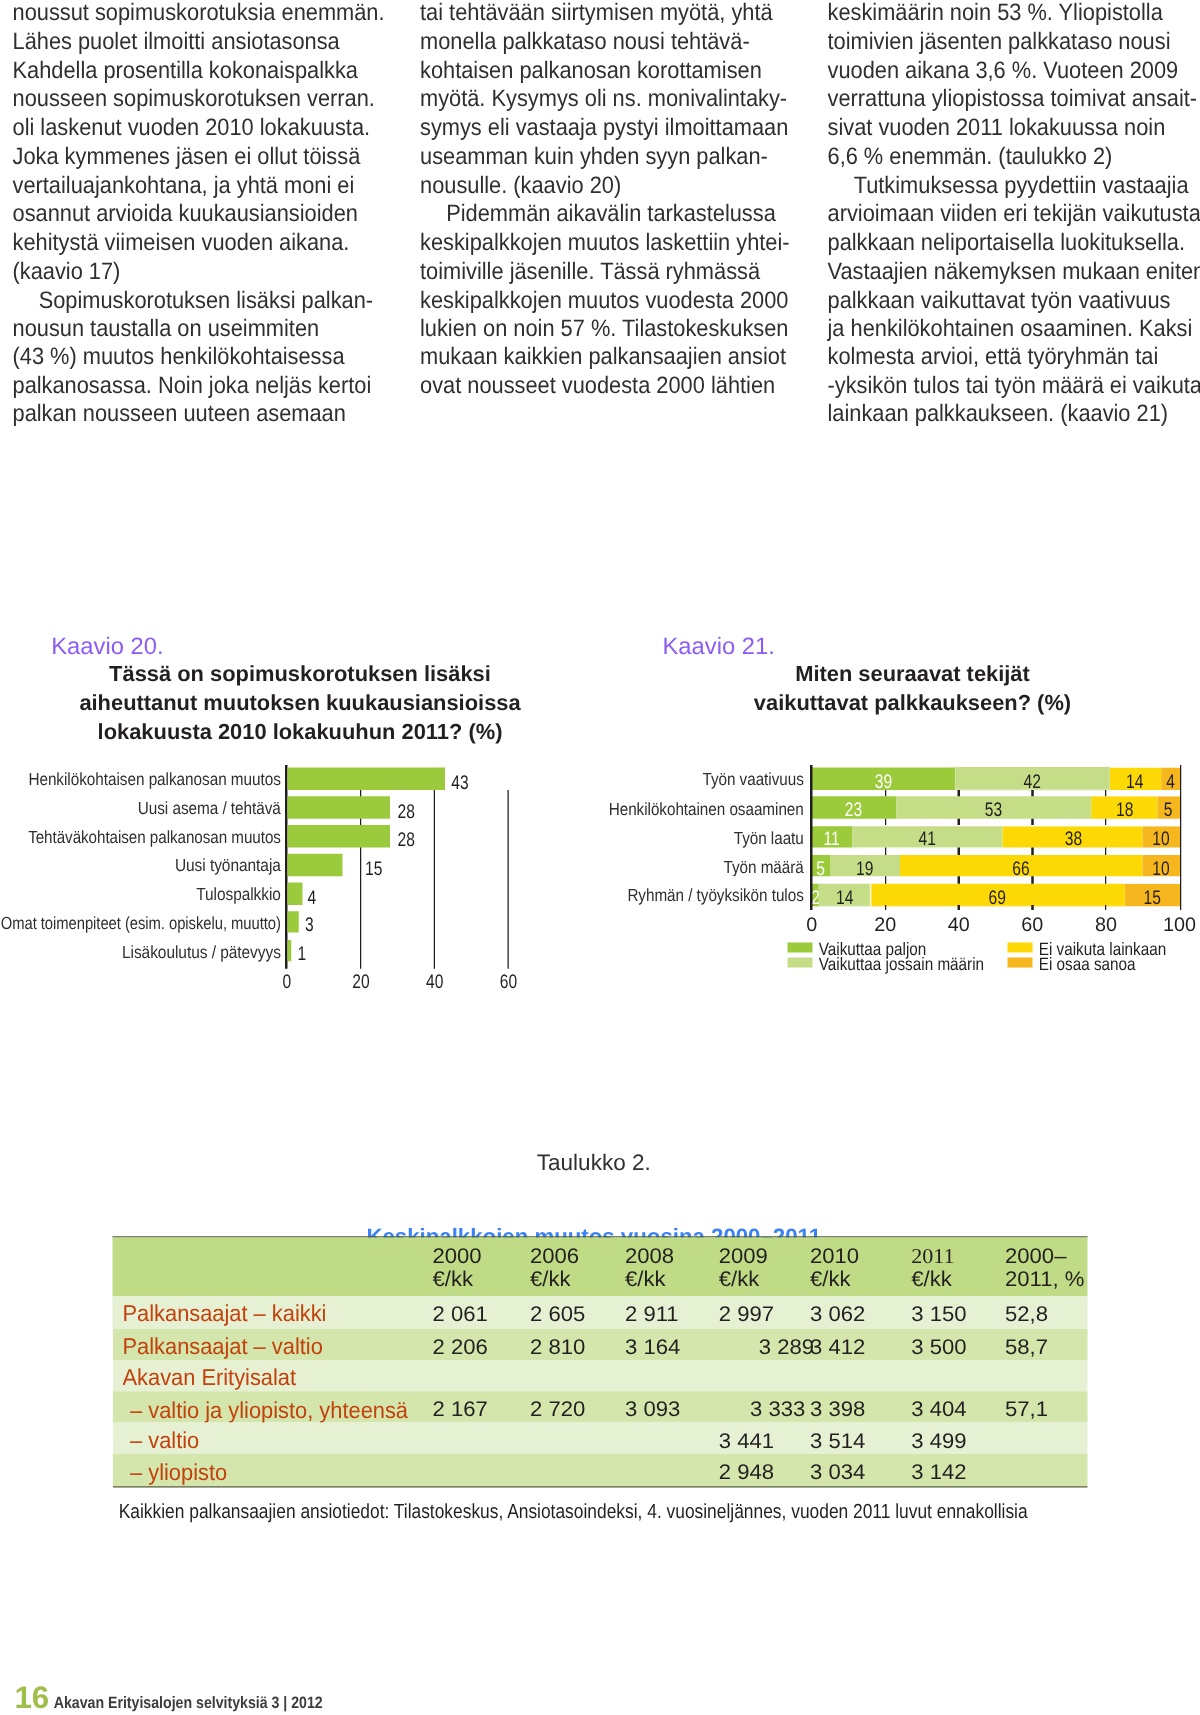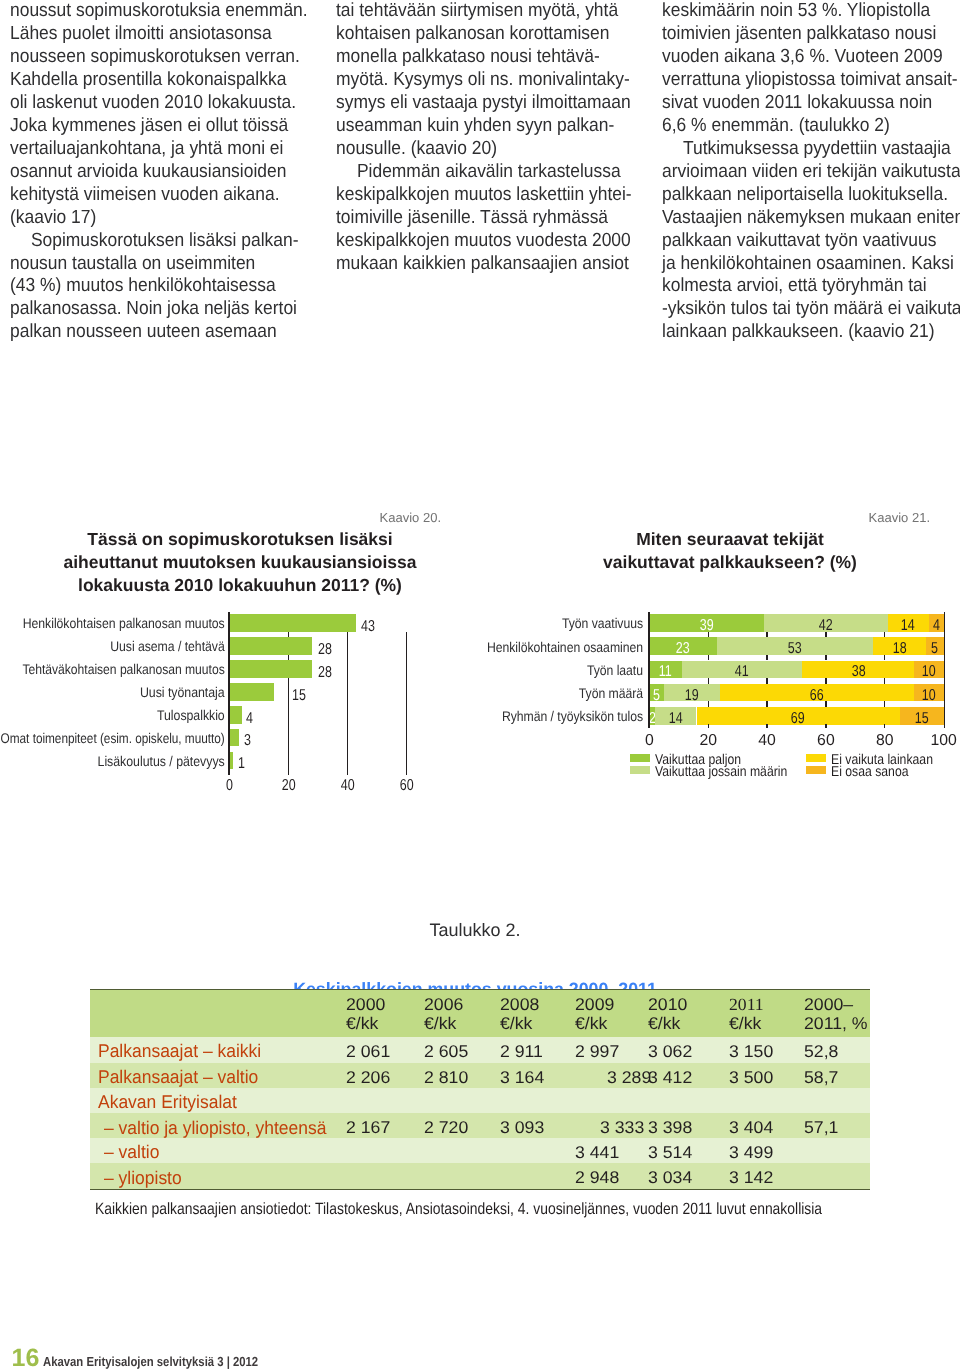--- a/index.html
+++ b/index.html
@@ -6,21 +6,21 @@
   body{width:960px;height:1372px;font-family:"Liberation Sans",sans-serif;color:#2f2f31;-webkit-font-smoothing:antialiased;text-rendering:geometricPrecision;}
   .page{position:relative;width:960px;height:1372px;overflow:hidden;background:#fff;}
   .col{position:absolute;top:0.4px;font-size:19px;line-height:22.92px;}
   .col i{font-style:normal;display:inline-block;transform:scaleX(0.918);transform-origin:left center;-webkit-font-smoothing:antialiased;backface-visibility:hidden;}
   .col .ln{white-space:pre;}
   #col1{left:10px;width:320px;}
   #col2{left:336px;width:320px;}
   #col3{left:662px;width:320px;}
 
   
-  .chartnum{font-size:13px;text-align:right;color:#737373;white-space:nowrap;line-height:17px;}
+  .chartnum{font-size:19px;text-align:left;color:#8b5cf6;white-space:nowrap;line-height:17px;}
   .charttitle{font-size:17.5px;font-weight:bold;text-align:center;line-height:17.5px;color:#231f20;white-space:nowrap;}
   .catlabel{font-size:14px;color:#2f2f31;white-space:nowrap;line-height:16px;transform:scaleX(0.873);transform-origin:100% 50%;text-align:right;letter-spacing:-0.04px;}
   .catlabel>span{display:inline-block;}
   .vallabel{font-size:15.8px;color:#231f20;line-height:15.8px;white-space:nowrap;}
   .vallabel i{font-style:normal;display:inline-block;transform:scaleX(0.79);transform-origin:left center;}
   .vallabel.vc i{transform-origin:center center;}
   .vallabel i,.catlabel,.tick i,.legtext i,.tlabel i,.tcell i,.foot i,.pagetext i{-webkit-font-smoothing:antialiased;backface-visibility:hidden;}
   .tick{font-size:15.8px;color:#231f20;text-align:center;line-height:15.8px;}
   .tick i{font-style:normal;display:inline-block;transform:scaleX(0.79);transform-origin:center center;}
   .legtext{font-size:14.3px;color:#231f20;white-space:nowrap;line-height:14.3px;}
@@ -39,47 +39,49 @@
   .pagetext{position:absolute;font-size:13.2px;font-weight:bold;color:#3f3b3c;line-height:13.2px;white-space:nowrap;}
   .pagetext i{font-style:normal;display:inline-block;transform:scaleX(0.858);transform-origin:left center;}
 </style>
 </head>
 <body>
 
 <div class="page">
   <div class="col" id="col1">
     <div class="ln"><i>noussut sopimuskorotuksia enemmän.</i></div>
     <div class="ln"><i>Lähes puolet ilmoitti ansiotasonsa</i></div>
+    <div class="ln"><i>Kahdella prosentilla kokonaispalkka</i></div>
     <div class="ln"><i>nousseen sopimuskorotuksen verran.</i></div>
-    <div class="ln"><i>Kahdella prosentilla kokonaispalkka</i></div>
     <div class="ln"><i>oli laskenut vuoden 2010 lokakuusta.</i></div>
     <div class="ln"><i>Joka kymmenes jäsen ei ollut töissä</i></div>
     <div class="ln"><i>vertailuajankohtana, ja yhtä moni ei</i></div>
     <div class="ln"><i>osannut arvioida kuukausiansioiden</i></div>
     <div class="ln"><i>kehitystä viimeisen vuoden aikana.</i></div>
     <div class="ln"><i>(kaavio 17)</i></div>
     <div class="ln"><i>  Sopimuskorotuksen lisäksi palkan-</i></div>
     <div class="ln"><i>nousun taustalla on useimmiten</i></div>
     <div class="ln"><i>(43 %) muutos henkilökohtaisessa</i></div>
     <div class="ln"><i>palkanosassa. Noin joka neljäs kertoi</i></div>
     <div class="ln"><i>palkan nousseen uuteen asemaan</i></div>
   </div>
   <div class="col" id="col2">
     <div class="ln"><i>tai tehtävään siirtymisen myötä, yhtä</i></div>
+    <div class="ln"><i>monella palkkataso nousi tehtävä-</i></div>
     <div class="ln"><i>kohtaisen palkanosan korottamisen</i></div>
-    <div class="ln"><i>monella palkkataso nousi tehtävä-</i></div>
     <div class="ln"><i>myötä. Kysymys oli ns. monivalintaky-</i></div>
     <div class="ln"><i>symys eli vastaaja pystyi ilmoittamaan</i></div>
     <div class="ln"><i>useamman kuin yhden syyn palkan-</i></div>
     <div class="ln"><i>nousulle. (kaavio 20)</i></div>
     <div class="ln"><i>  Pidemmän aikavälin tarkastelussa</i></div>
     <div class="ln"><i>keskipalkkojen muutos laskettiin yhtei-</i></div>
     <div class="ln"><i>toimiville jäsenille. Tässä ryhmässä</i></div>
     <div class="ln"><i>keskipalkkojen muutos vuodesta 2000</i></div>
+    <div class="ln"><i>lukien on noin 57 %. Tilastokeskuksen</i></div>
     <div class="ln"><i>mukaan kaikkien palkansaajien ansiot</i></div>
+    <div class="ln"><i>ovat nousseet vuodesta 2000 lähtien</i></div>
   </div>
   <div class="col" id="col3">
     <div class="ln"><i>keskimäärin noin 53 %. Yliopistolla</i></div>
     <div class="ln"><i>toimivien jäsenten palkkataso nousi</i></div>
     <div class="ln"><i>vuoden aikana 3,6 %. Vuoteen 2009</i></div>
     <div class="ln"><i>verrattuna yliopistossa toimivat ansait-</i></div>
     <div class="ln"><i>sivat vuoden 2011 lokakuussa noin</i></div>
     <div class="ln"><i>6,6 % enemmän. (taulukko 2)</i></div>
     <div class="ln"><i>  Tutkimuksessa pyydettiin vastaajia</i></div>
     <div class="ln"><i>arvioimaan viiden eri tekijän vaikutusta</i></div>

